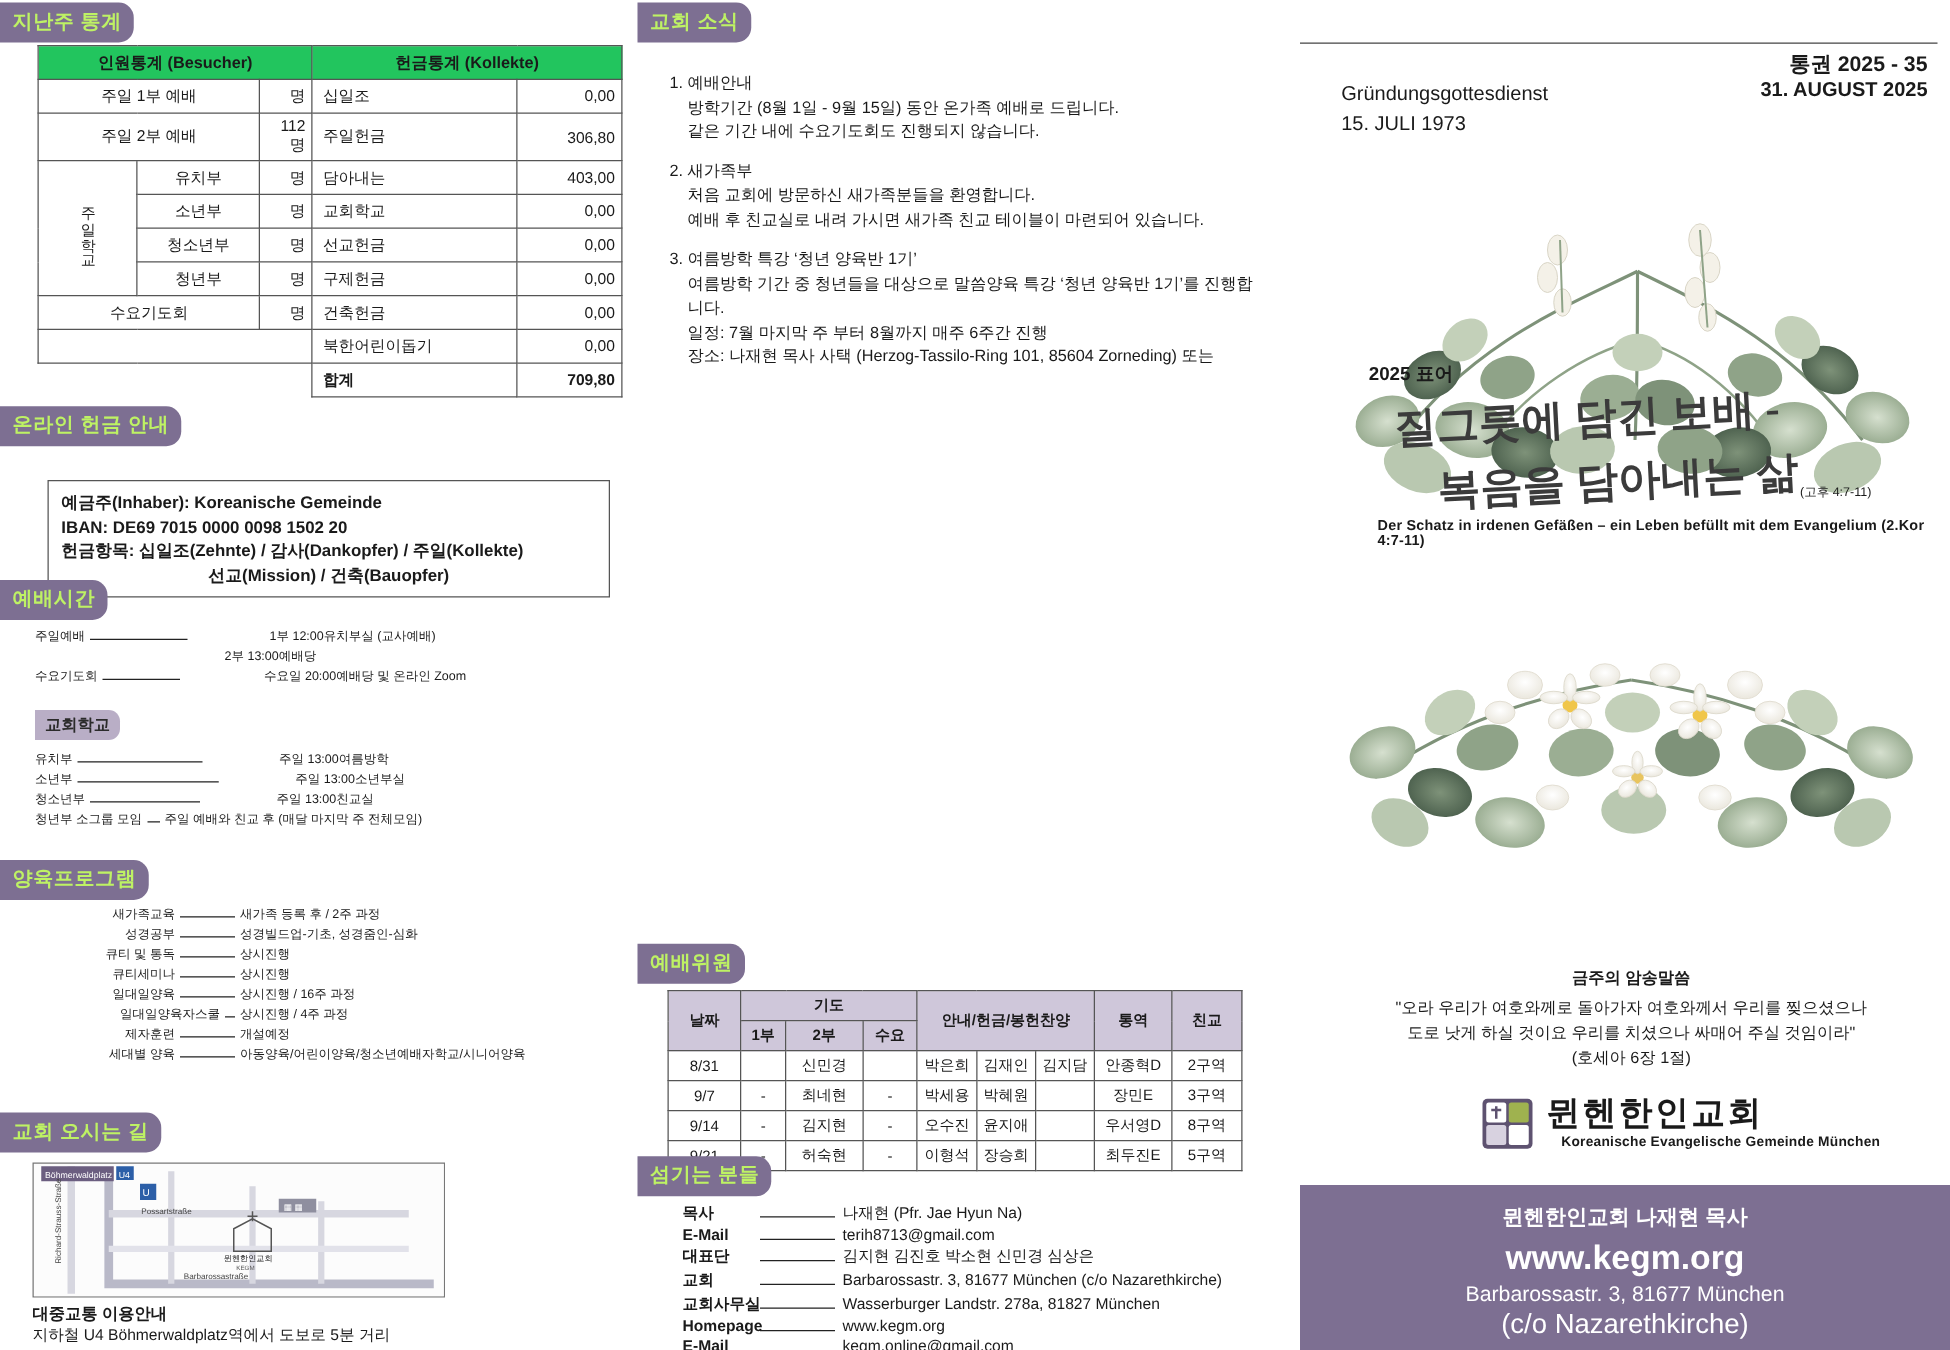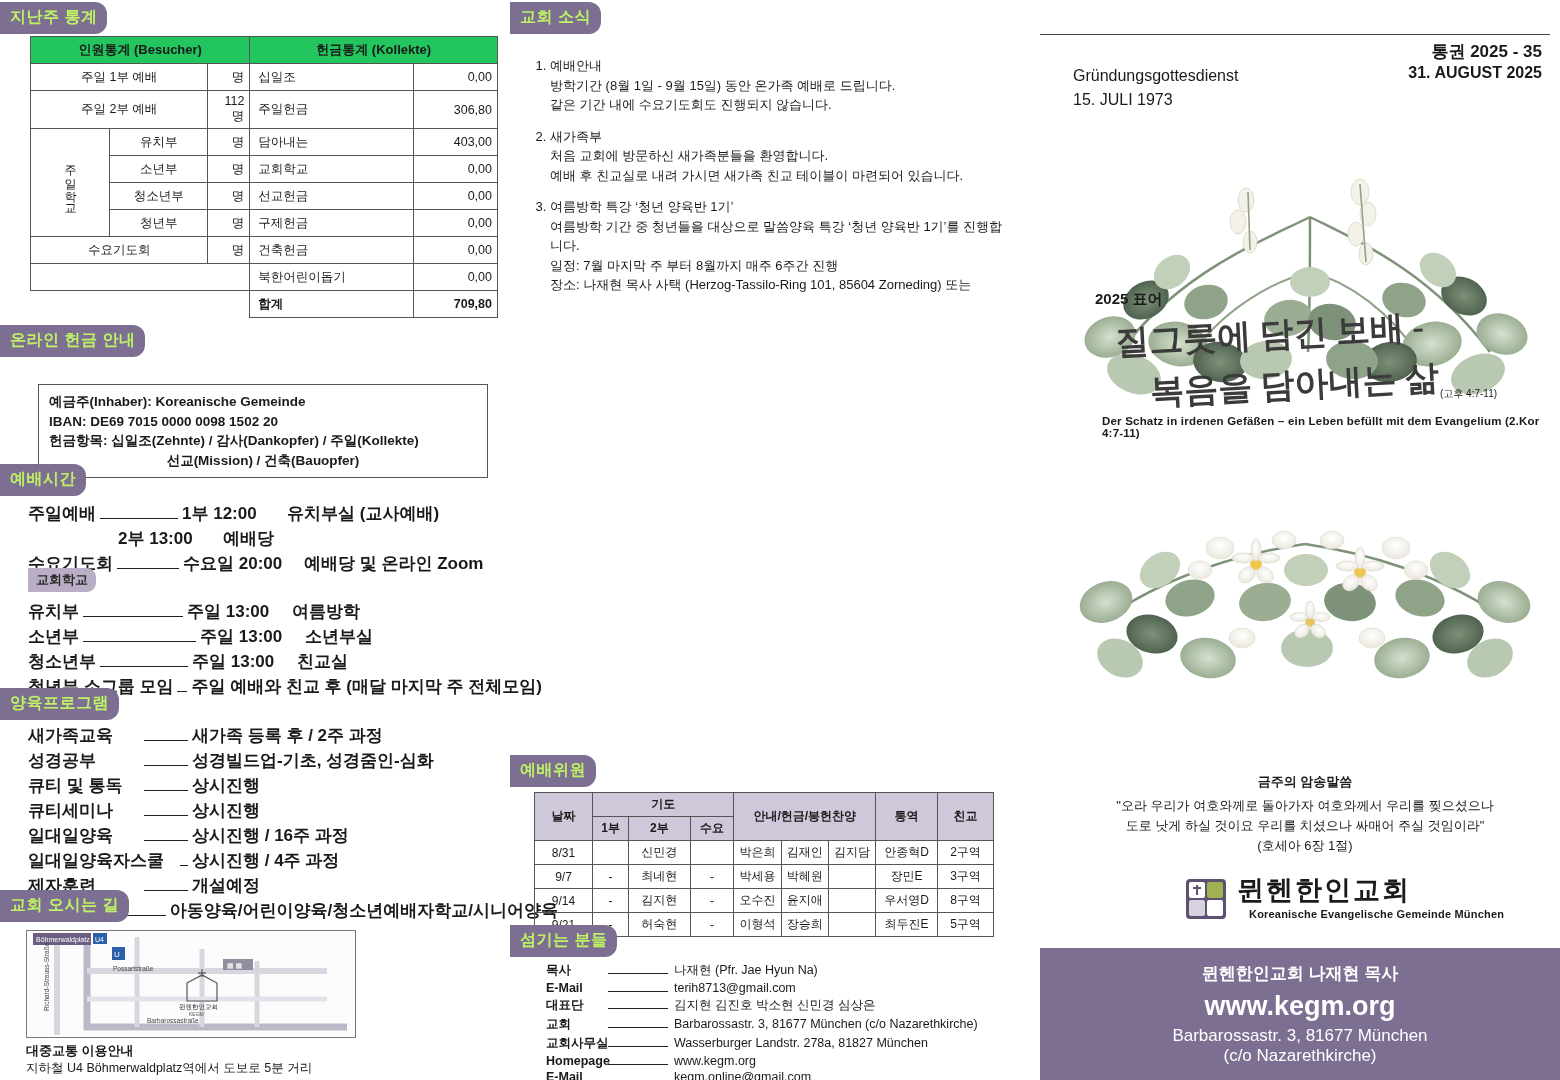--- a/index.html
+++ b/index.html
@@ -64,21 +64,21 @@
   
   .box {
     border:1px solid #555;
     padding:7px 10px;
     font-size:13.5px;
     line-height:1.45;
     font-weight:bold;
   }
 
   
-  .row { display:flex; align-items:baseline; font-size:17px; font-weight:bold; margin-bottom:2px; }
+  .row { display:flex; align-items:baseline; font-size:10px; font-weight:normal; margin-bottom:2px;text-align:right; }
   .row .k { white-space:nowrap; }
   .row .lead { flex:0 0 auto; border-bottom:1.5px solid #222; height:9px; margin:0 4px; }
   .row .v { white-space:nowrap; }
   .row .v2 { white-space:nowrap; margin-left:18px; }
 
   
   .col-mid { position:absolute; left:510px; top:0; width:520px; }
   .news-ol { margin:16px; padding-left:20px; }
   .news-ol li { margin-bottom:12px; font-size:13px; line-height:1.5; }
 
@@ -121,21 +121,21 @@
   .logo-de { font-size:11px; font-weight:bold; margin-top:4px; letter-spacing:0.2px;padding-left:12px; }
 
   
   .footer {
     position:absolute; left:1040px; top:948px; width:520px; height:132px;
     background:#7d6f92; color:#fff; text-align:center; padding-top:14px;
   }
   .footer .l1 { font-size:17px; font-weight:bold; margin-bottom:6px; }
   .footer .l2 { font-size:27px; font-weight:bold; margin-bottom:4px; }
   .footer .l3 { font-size:17px; }
-  .footer .l4 { font-size:17px; }
+  .footer .l4 { font-size:22px; }
 
   
   .map {
     position:absolute; left:26px; top:930px; width:330px; height:108px;
     border:1px solid #777; background:#fdfdfd; overflow:hidden;
   }
   .map svg { display:block; }
   .map-cap { position:absolute; left:26px; top:1042px; font-size:13px; font-weight:bold; }
   .map-cap2 { position:absolute; left:26px; top:1060px; font-size:12.5px; }
 </style>

